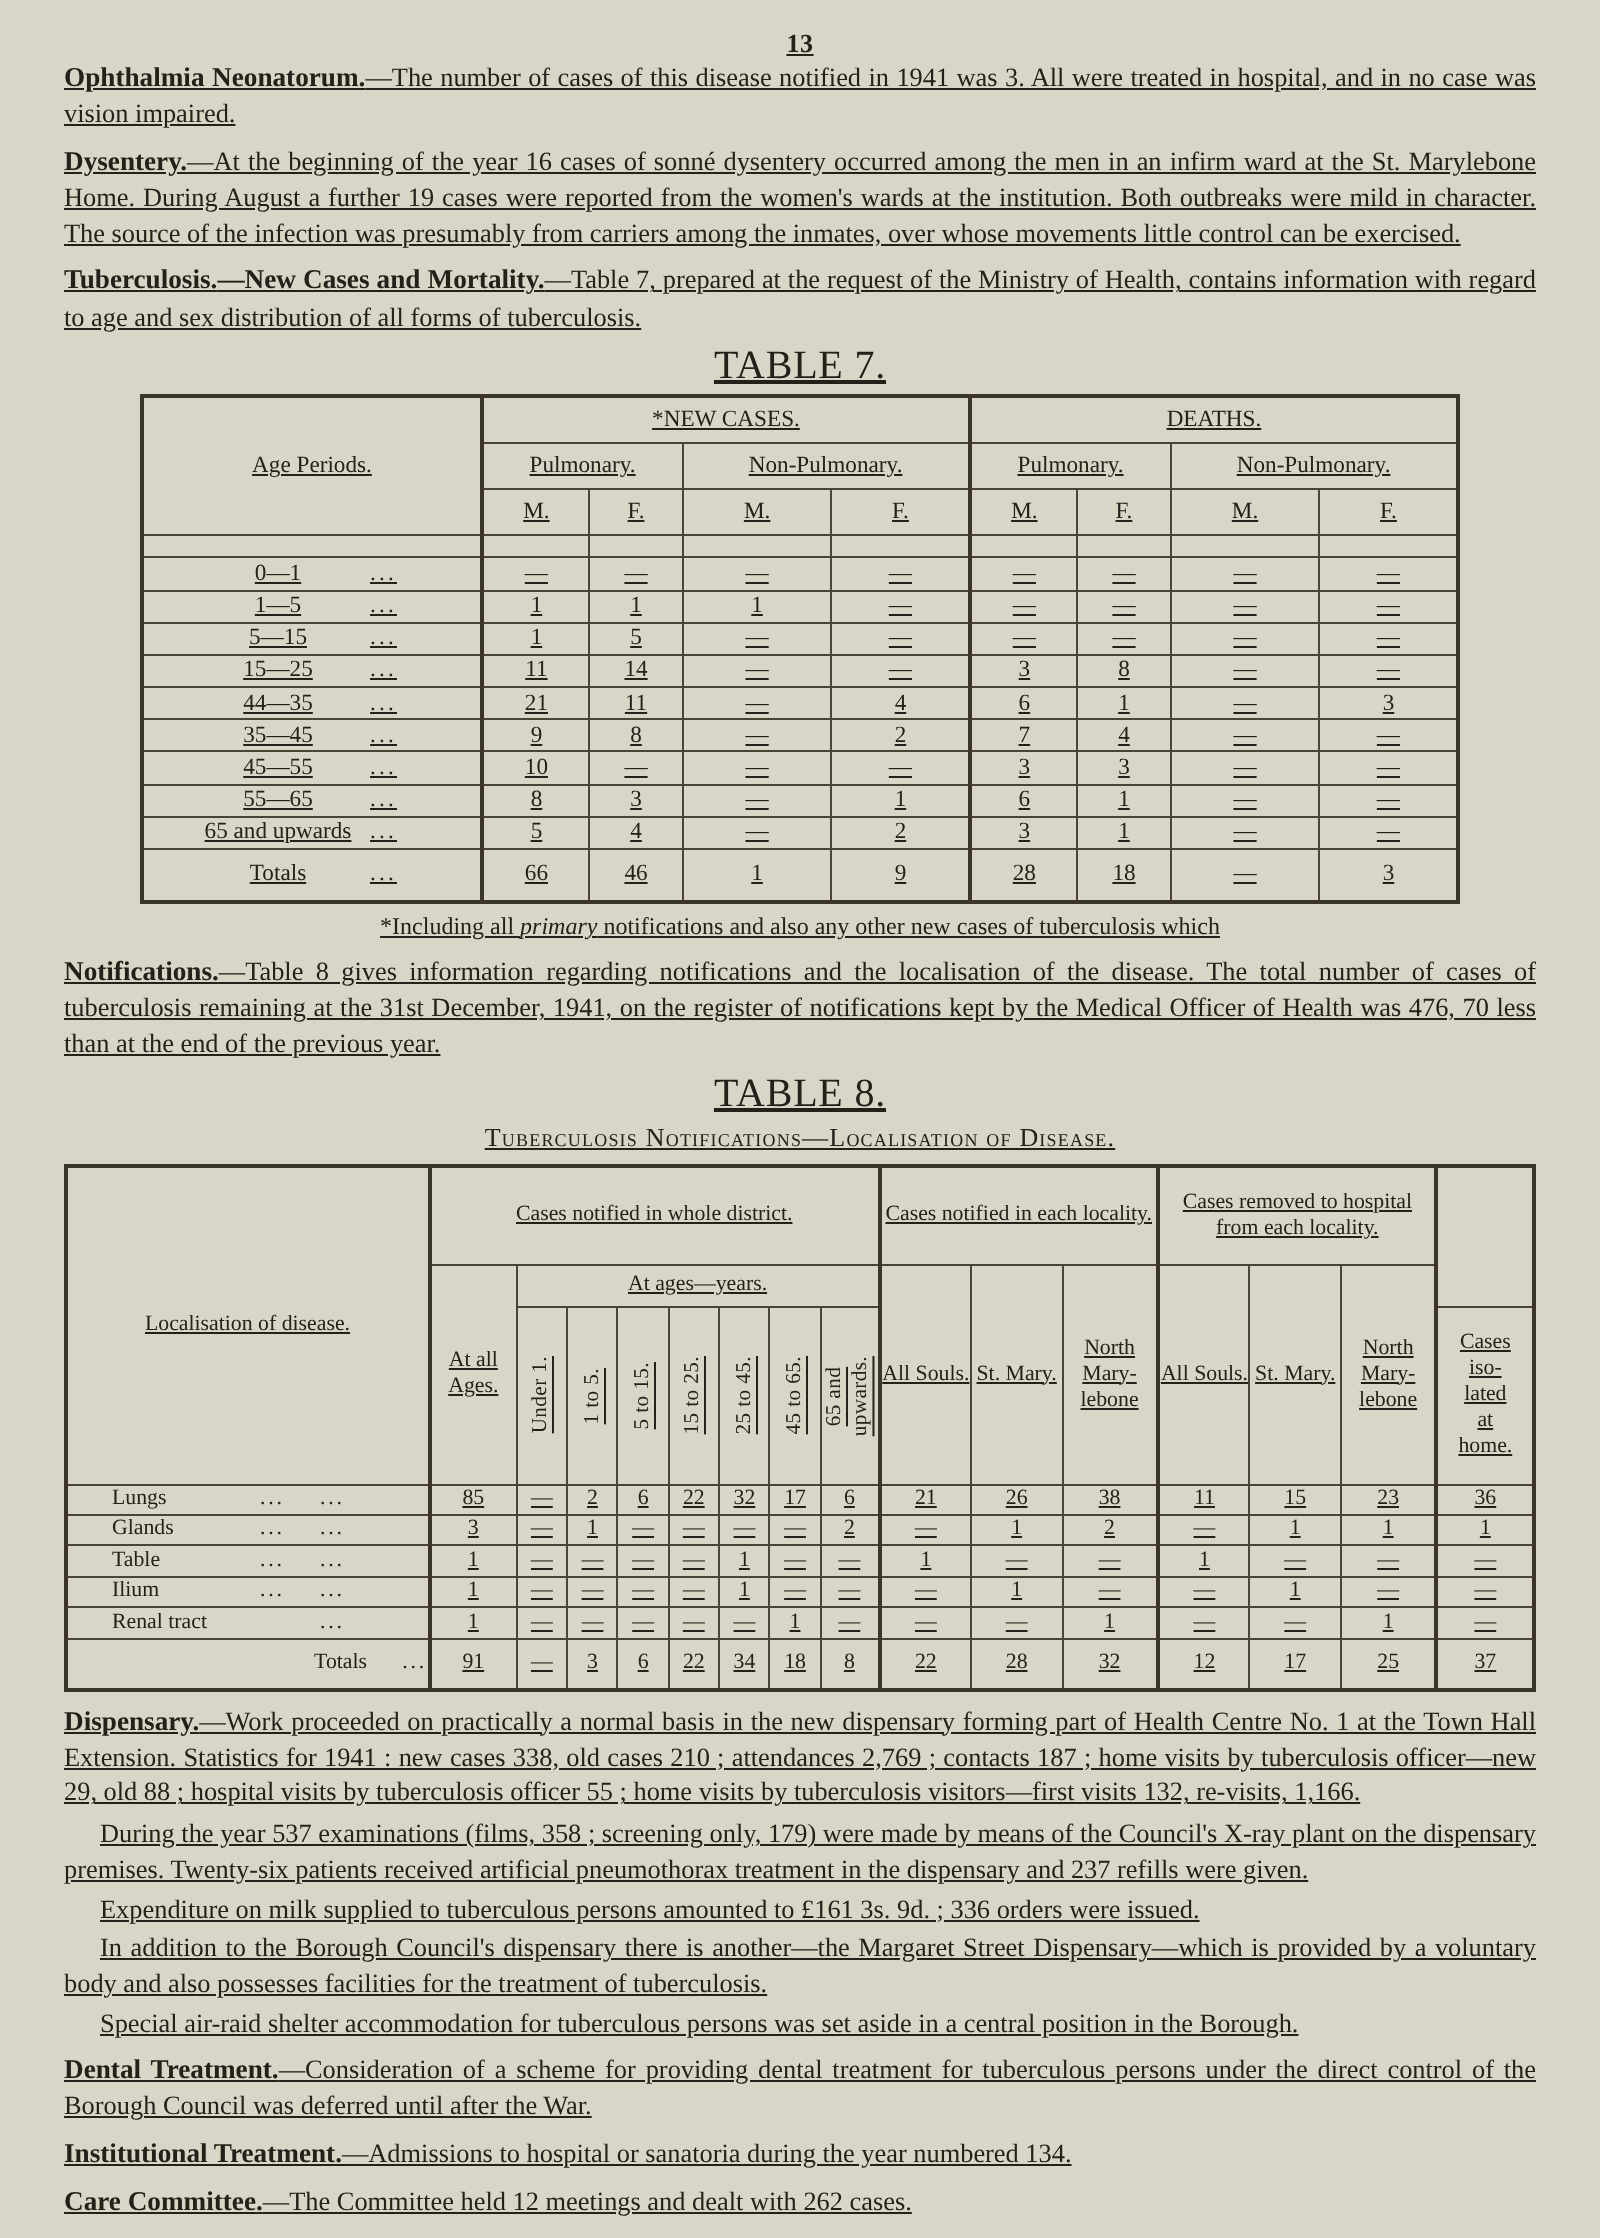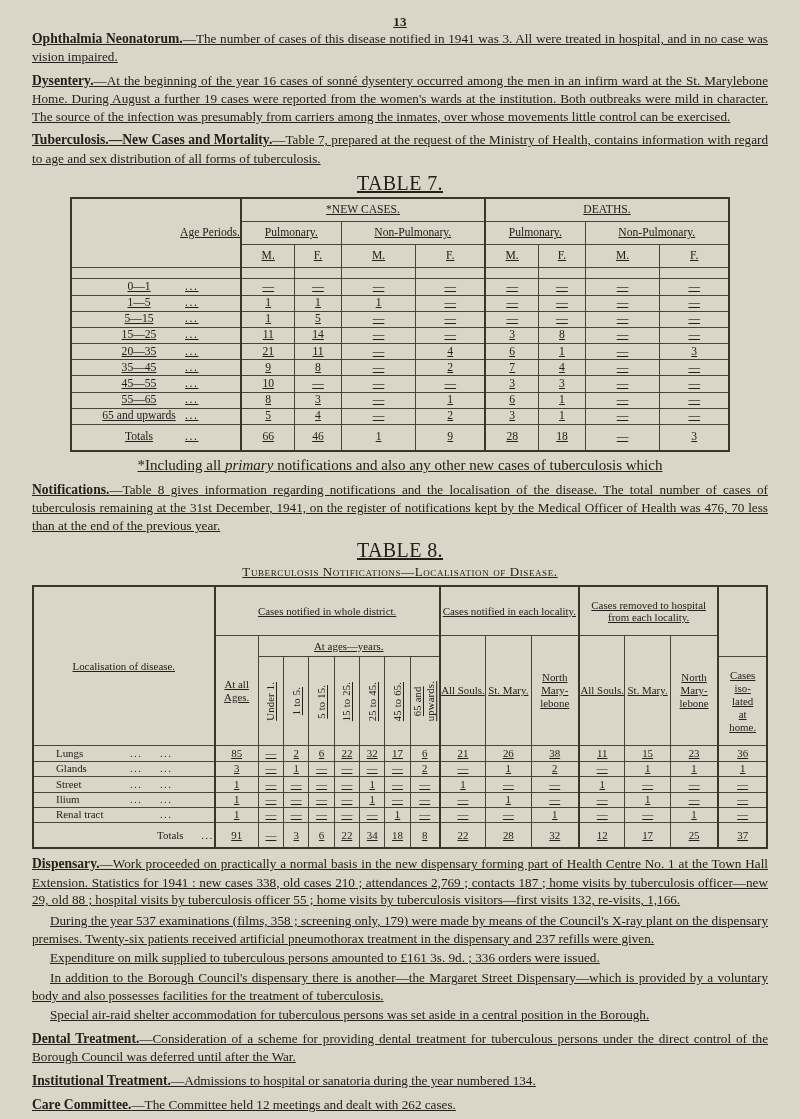--- a/index.html
+++ b/index.html
@@ -100,21 +100,21 @@
   table.t7 .dots { display:inline-block; width: 34px; text-align:left; letter-spacing:1.6px; }
   table.t7 .num { height: 15.2px; }
   table.t7 .totrow td { border-top: 1px solid #4a4437; height: 25px; }
   table.t7 .thickbottom td { border-bottom: 2px solid #3b3629; }
   table.t7 .grpsep { border-left: 2px solid #3b3629; }
   table.t7 .noborder-bottom { border-bottom: none; }
   .t7-blank { height: 10px; }
 
   
   .footnote {
-    font-size: 15px;
+    font-size: 12px;
     text-align: center;
     line-height: 1.25;
     margin: 4px auto 6px auto;
     width: 560px;
   }
 
   
   #table8-wrap { display:flex; justify-content:center; }
   table.t8 { width: 768px; border: 2px solid #3b3629; font-size: 10.9px; }
   table.t8 td { font-size: 10.9px; }
@@ -171,21 +171,21 @@
     <p class="para"><span class="lead">Dysentery.</span><span>—At the beginning of the year 16 cases of sonné dysentery occurred among the men in an infirm ward at the St. Marylebone Home.   During August a further 19 cases were reported from the women's wards at the institution.  Both outbreaks were mild in character.   The source of the infection was presumably from carriers among the inmates, over whose movements little control can be exercised.</span></p>
 
     <p class="para tight"><span class="lead">Tuberculosis.</span><span class="lead">—New Cases and Mortality.</span><span>—Table 7, prepared at the request of the Ministry of Health, contains information with regard to age and sex distribution of all forms of tuberculosis.</span></p>
 
     <div class="table-caption">TABLE 7.</div>
 
     <div id="table7-wrap">
       <table class="oldtable t7">
         <tbody>
           <tr>
-            <td class="agehdr agecell noborder-bottom" rowspan="3" style="text-align:right;border-radius:21px;">Age Periods.</td>
+            <td class="agehdr agecell noborder-bottom" rowspan="3" style="text-align:center;border-radius:21px;">Age Periods.</td>
             <td class="hdr grpsep" colspan="4">*NEW CASES.</td>
             <td class="hdr grpsep" colspan="4">DEATHS.</td>
           </tr>
           <tr>
             <td class="hdr grpsep" colspan="2">Pulmonary.</td>
             <td class="hdr" colspan="2">Non-Pulmonary.</td>
             <td class="hdr grpsep" colspan="2">Pulmonary.</td>
             <td class="hdr" colspan="2">Non-Pulmonary.</td>
           </tr>
           <tr>
@@ -271,21 +271,21 @@
               <td class="num">—</td>
               <td class="num">—</td>
               <td class="num grpsep">3</td>
               <td class="num">8</td>
               <td class="num">—</td>
               <td class="num">—</td>
             </tr>
             <tr class="numrow">
               <td class="agecell num">
                 <span class="agerow-inner">
-                  <span class="agelabel">20—35</span>
+                  <span class="agelabel">44—35</span>
                   <span class="dots">...</span>
                 </span>
               </td>
               <td class="num grpsep">21</td>
               <td class="num">11</td>
               <td class="num">—</td>
               <td class="num">4</td>
               <td class="num grpsep">6</td>
               <td class="num">1</td>
               <td class="num">—</td>
@@ -461,21 +461,21 @@
               <td class="w-age">2</td>
               <td class="grpsep w-loc3">—</td>
               <td class="w-loc3">1</td>
               <td class="w-loc3">2</td>
               <td class="grpsep w-loc3">—</td>
               <td class="w-loc3">1</td>
               <td class="w-loc3">1</td>
               <td class="grpsep w-iso">1</td>
             </tr>
             <tr class="numrow">
-              <td class="locrow"><span class="lbl">Street</span><span class="d1">...</span><span class="d2">...</span></td>
+              <td class="locrow"><span class="lbl">Table</span><span class="d1">...</span><span class="d2">...</span></td>
               <td class="grpsep w-atall">1</td>
               <td class="w-age">—</td>
               <td class="w-age">—</td>
               <td class="w-age">—</td>
               <td class="w-age">—</td>
               <td class="w-age">1</td>
               <td class="w-age">—</td>
               <td class="w-age">—</td>
               <td class="grpsep w-loc3">1</td>
               <td class="w-loc3">—</td>

